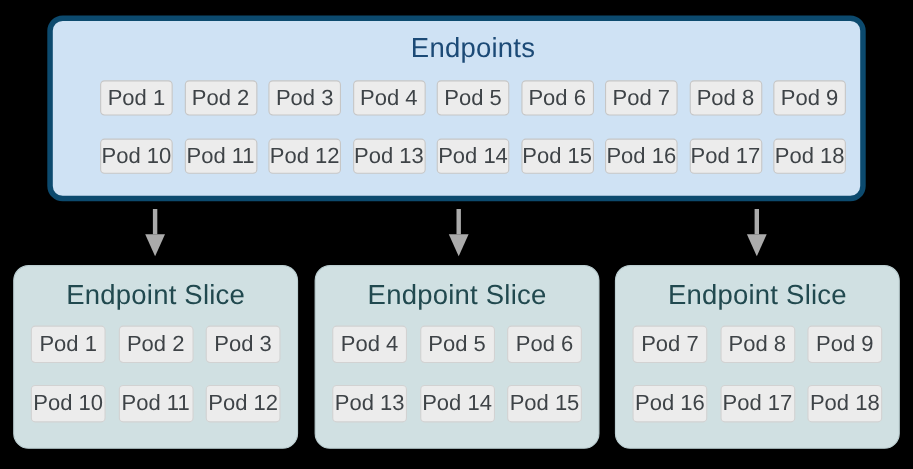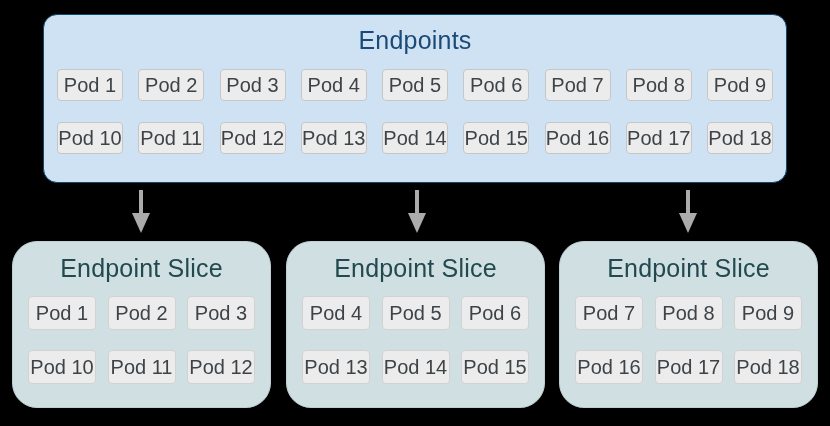--- a/index.html
+++ b/index.html
@@ -11,24 +11,25 @@
     font-family: "Liberation Sans", sans-serif;
     overflow: hidden;
   }
 
   
   .endpoints-box {
     position: absolute;
     left: 43px; top: 14px;
     width: 744px; height: 169px;
     background: #cfe2f4;
-    border: 1px solid #0c4a6e;
+    border: 5px solid #0c4a6e;
     border-radius: 14px;
     box-shadow: 2px 3px 6px rgba(0,0,0,0.55);
     box-sizing: border-box;
+    padding-left: 30px;
   }
   .endpoints-title {
     margin-top: 10px;
     text-align: center;
     font-size: 25px;
     line-height: 30px;
     color: #1c4a76;
     letter-spacing: 0.2px;
   }
 
@@ -74,21 +75,21 @@
   .arrow-2 { left: 408px; }
   .arrow-3 { left: 679px; }
 
   
   .slice {
     position: absolute;
     top: 241px;
     width: 259px; height: 167px;
     background: #d0e0e2;
     border: 1px solid #bccfd2;
-    border-radius: 25px;
+    border-radius: 14px;
     box-shadow: 2px 3px 6px rgba(0,0,0,0.55);
     box-sizing: border-box;
   }
   .slice-1 { left: 12px; }
   .slice-2 { left: 286px; }
   .slice-3 { left: 559px; }
 
   .slice-title {
     margin-top: 11px;
     text-align: center;

